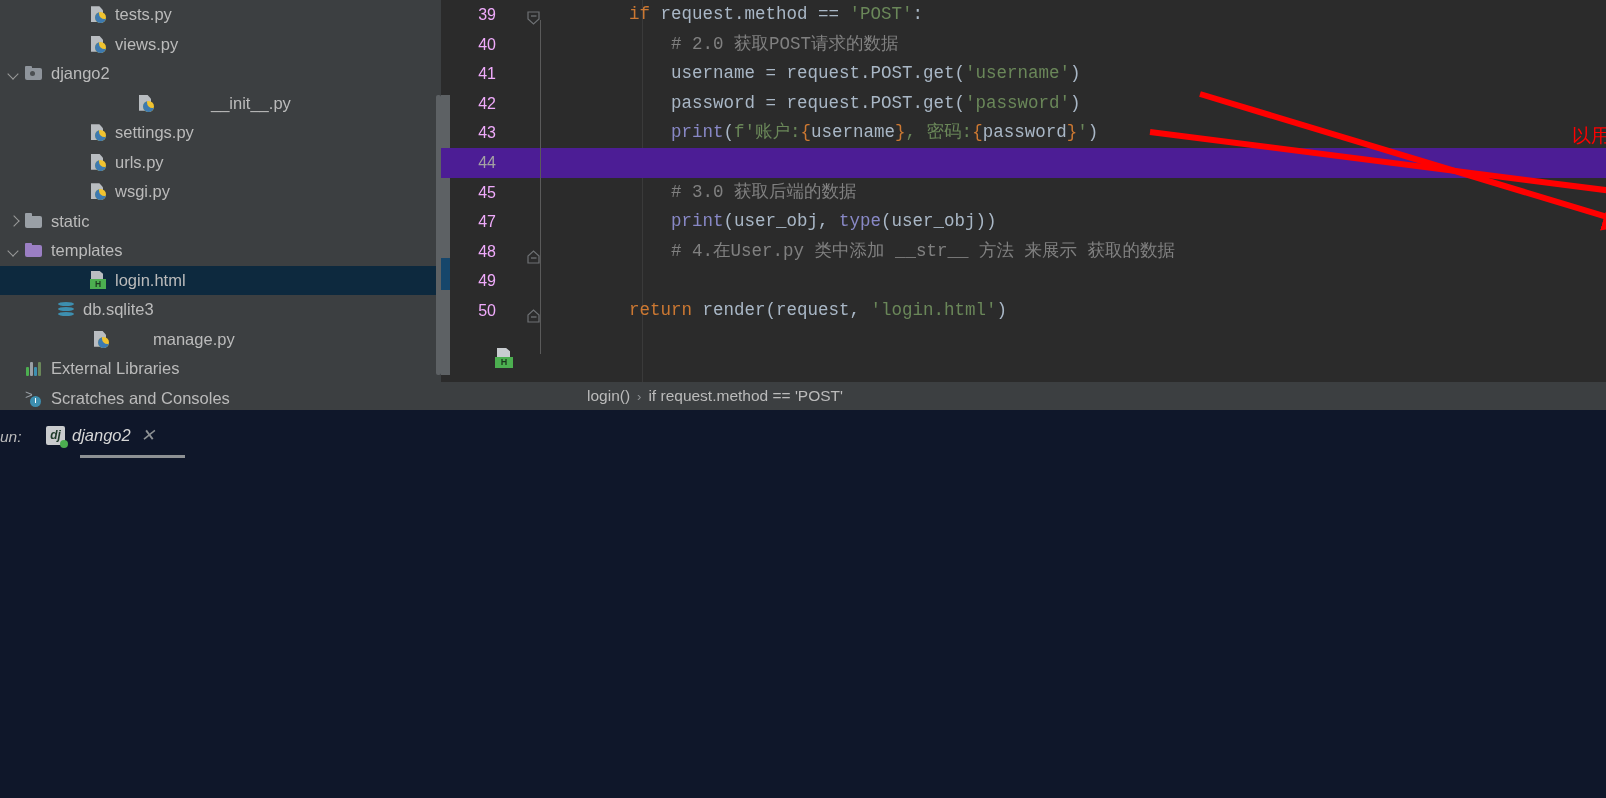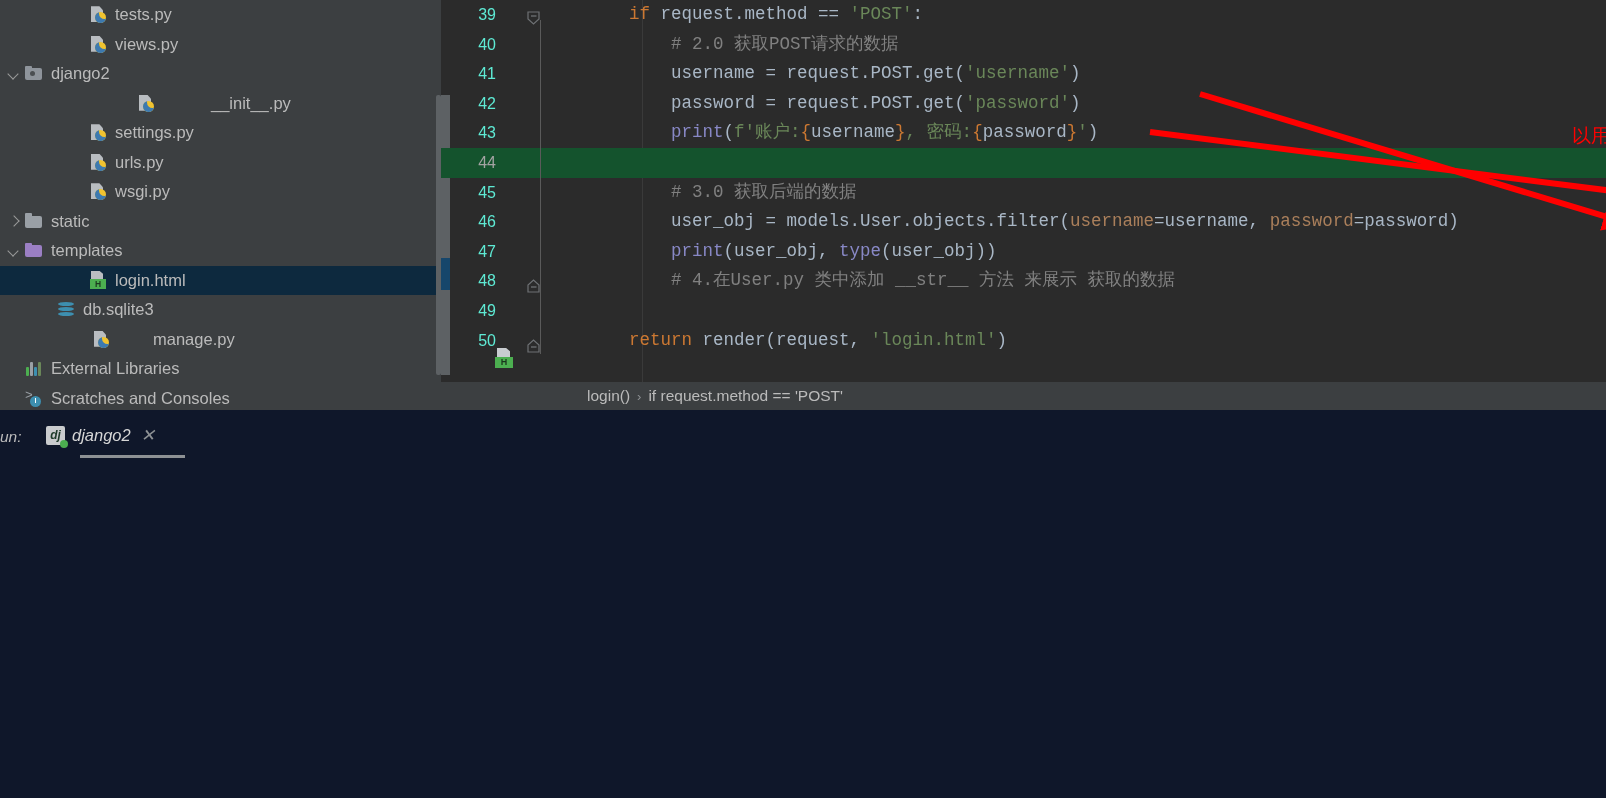--- a/index.html
+++ b/index.html
@@ -111,24 +111,24 @@
     position:absolute; left:0px; top:95px; width:9px; height:280px; background:#5d6164;
   }
   .gutter-marker-blue {
     position:absolute; left:0; top:258px; width:9px; height:32px; background:#16466b;
   }
   #code-area { position:absolute; left:0; top:0; width:1165px; height:382px; }
   .code-line {
     position:relative; height:29.6px; white-space:pre;
     font-family:"Liberation Mono", monospace; font-size:17.5px; line-height:29.6px;
   }
-  .code-line.caret { background:#14532d; }
+  .code-line.caret { background:#4c1d95; }
   .lnum {
     position:absolute; left:13px; width:42px; text-align:right;
-    color:#5eead4; font-family:"Liberation Sans", sans-serif; font-size:16px;
+    color:#f0abfc; font-family:"Liberation Sans", sans-serif; font-size:16px;
   }
   .code-line.caret .lnum { color:#a4a3a3; }
   .fold {
     position:absolute; left:86px; top:8px; width:14px; height:14px;
   }
   .foldline {
     position:absolute; left:99px; width:1px; background:#5a5a5a;
   }
   .vguide { position:absolute; left:201px; top:0; width:1px; height:100%; background:#3a3a3a; }
   .ctext { position:absolute; left:146px; top:0; }
@@ -315,21 +315,20 @@
         <div class="code-line"><span class="lnum">39</span><span class="fold"><svg width="14" height="16" viewBox="0 0 14 16">
               <path d="M1 1 H12 V8 L6.5 13 L1 8 Z" stroke="#6e7174" stroke-width="1.2" fill="none"></path>
               <path d="M4 5 H9.5" stroke="#6e7174" stroke-width="1.3"></path>
             </svg></span><span class="ctext"><span class="plain">    </span><span class="kw">if</span><span class="plain"> request.method == </span><span class="str">'POST'</span><span class="plain">:</span></span></div>
         <div class="code-line"><span class="lnum">40</span><span class="ctext"><span class="cm">        # 2.0 获取POST请求的数据</span></span></div>
         <div class="code-line"><span class="lnum">41</span><span class="ctext"><span class="plain">        username = request.POST.get(</span><span class="str">'username'</span><span class="plain">)</span></span></div>
         <div class="code-line"><span class="lnum">42</span><span class="ctext"><span class="plain">        password = request.POST.get(</span><span class="str">'password'</span><span class="plain">)</span></span></div>
         <div class="code-line"><span class="lnum">43</span><span class="ctext"><span class="plain">        </span><span class="bi">print</span><span class="plain">(</span><span class="str">f'账户:</span><span class="fstrbrace">{</span><span class="plain">username</span><span class="fstrbrace">}</span><span class="str">, 密码:</span><span class="fstrbrace">{</span><span class="plain">password</span><span class="fstrbrace">}</span><span class="str">'</span><span class="plain">)</span></span></div>
         <div class="code-line caret"><span class="lnum">44</span><span class="ctext"><span class="plain"></span></span></div>
         <div class="code-line"><span class="lnum">45</span><span class="ctext"><span class="cm">        # 3.0 获取后端的数据</span></span></div>
-        <div class="code-line"><span class="lnum">46</span><span class="ctext"><span class="plain">        user_obj = models.User.objects.filter(</span><span class="kwarg">username</span><span class="plain">=username, </span><span class="kwarg">password</span><span class="plain">=password)</span></span></div>
         <div class="code-line"><span class="lnum">47</span><span class="ctext"><span class="plain">        </span><span class="bi">print</span><span class="plain">(user_obj, </span><span class="bi">type</span><span class="plain">(user_obj))</span></span></div>
         <div class="code-line"><span class="lnum">48</span><span class="fold"><svg width="14" height="16" viewBox="0 0 14 16">
               <path d="M1 15 H12 V8 L6.5 3 L1 8 Z" stroke="#6e7174" stroke-width="1.2" fill="none"></path>
               <path d="M4 10 H9.5" stroke="#6e7174" stroke-width="1.3"></path>
             </svg></span><span class="ctext"><span class="cm">        # 4.在User.py 类中添加 __str__ 方法 来展示 获取的数据</span></span></div>
         <div class="code-line"><span class="lnum">49</span><span class="ctext"><span class="plain"></span></span></div>
         <div class="code-line"><span class="lnum">50</span><span class="fold"><svg width="14" height="16" viewBox="0 0 14 16">
               <path d="M1 15 H12 V8 L6.5 3 L1 8 Z" stroke="#6e7174" stroke-width="1.2" fill="none"></path>
               <path d="M4 10 H9.5" stroke="#6e7174" stroke-width="1.3"></path>
             </svg></span><span class="ctext"><span class="plain">    </span><span class="kw">return</span><span class="plain"> render(request, </span><span class="str">'login.html'</span><span class="plain">)</span></span></div>

